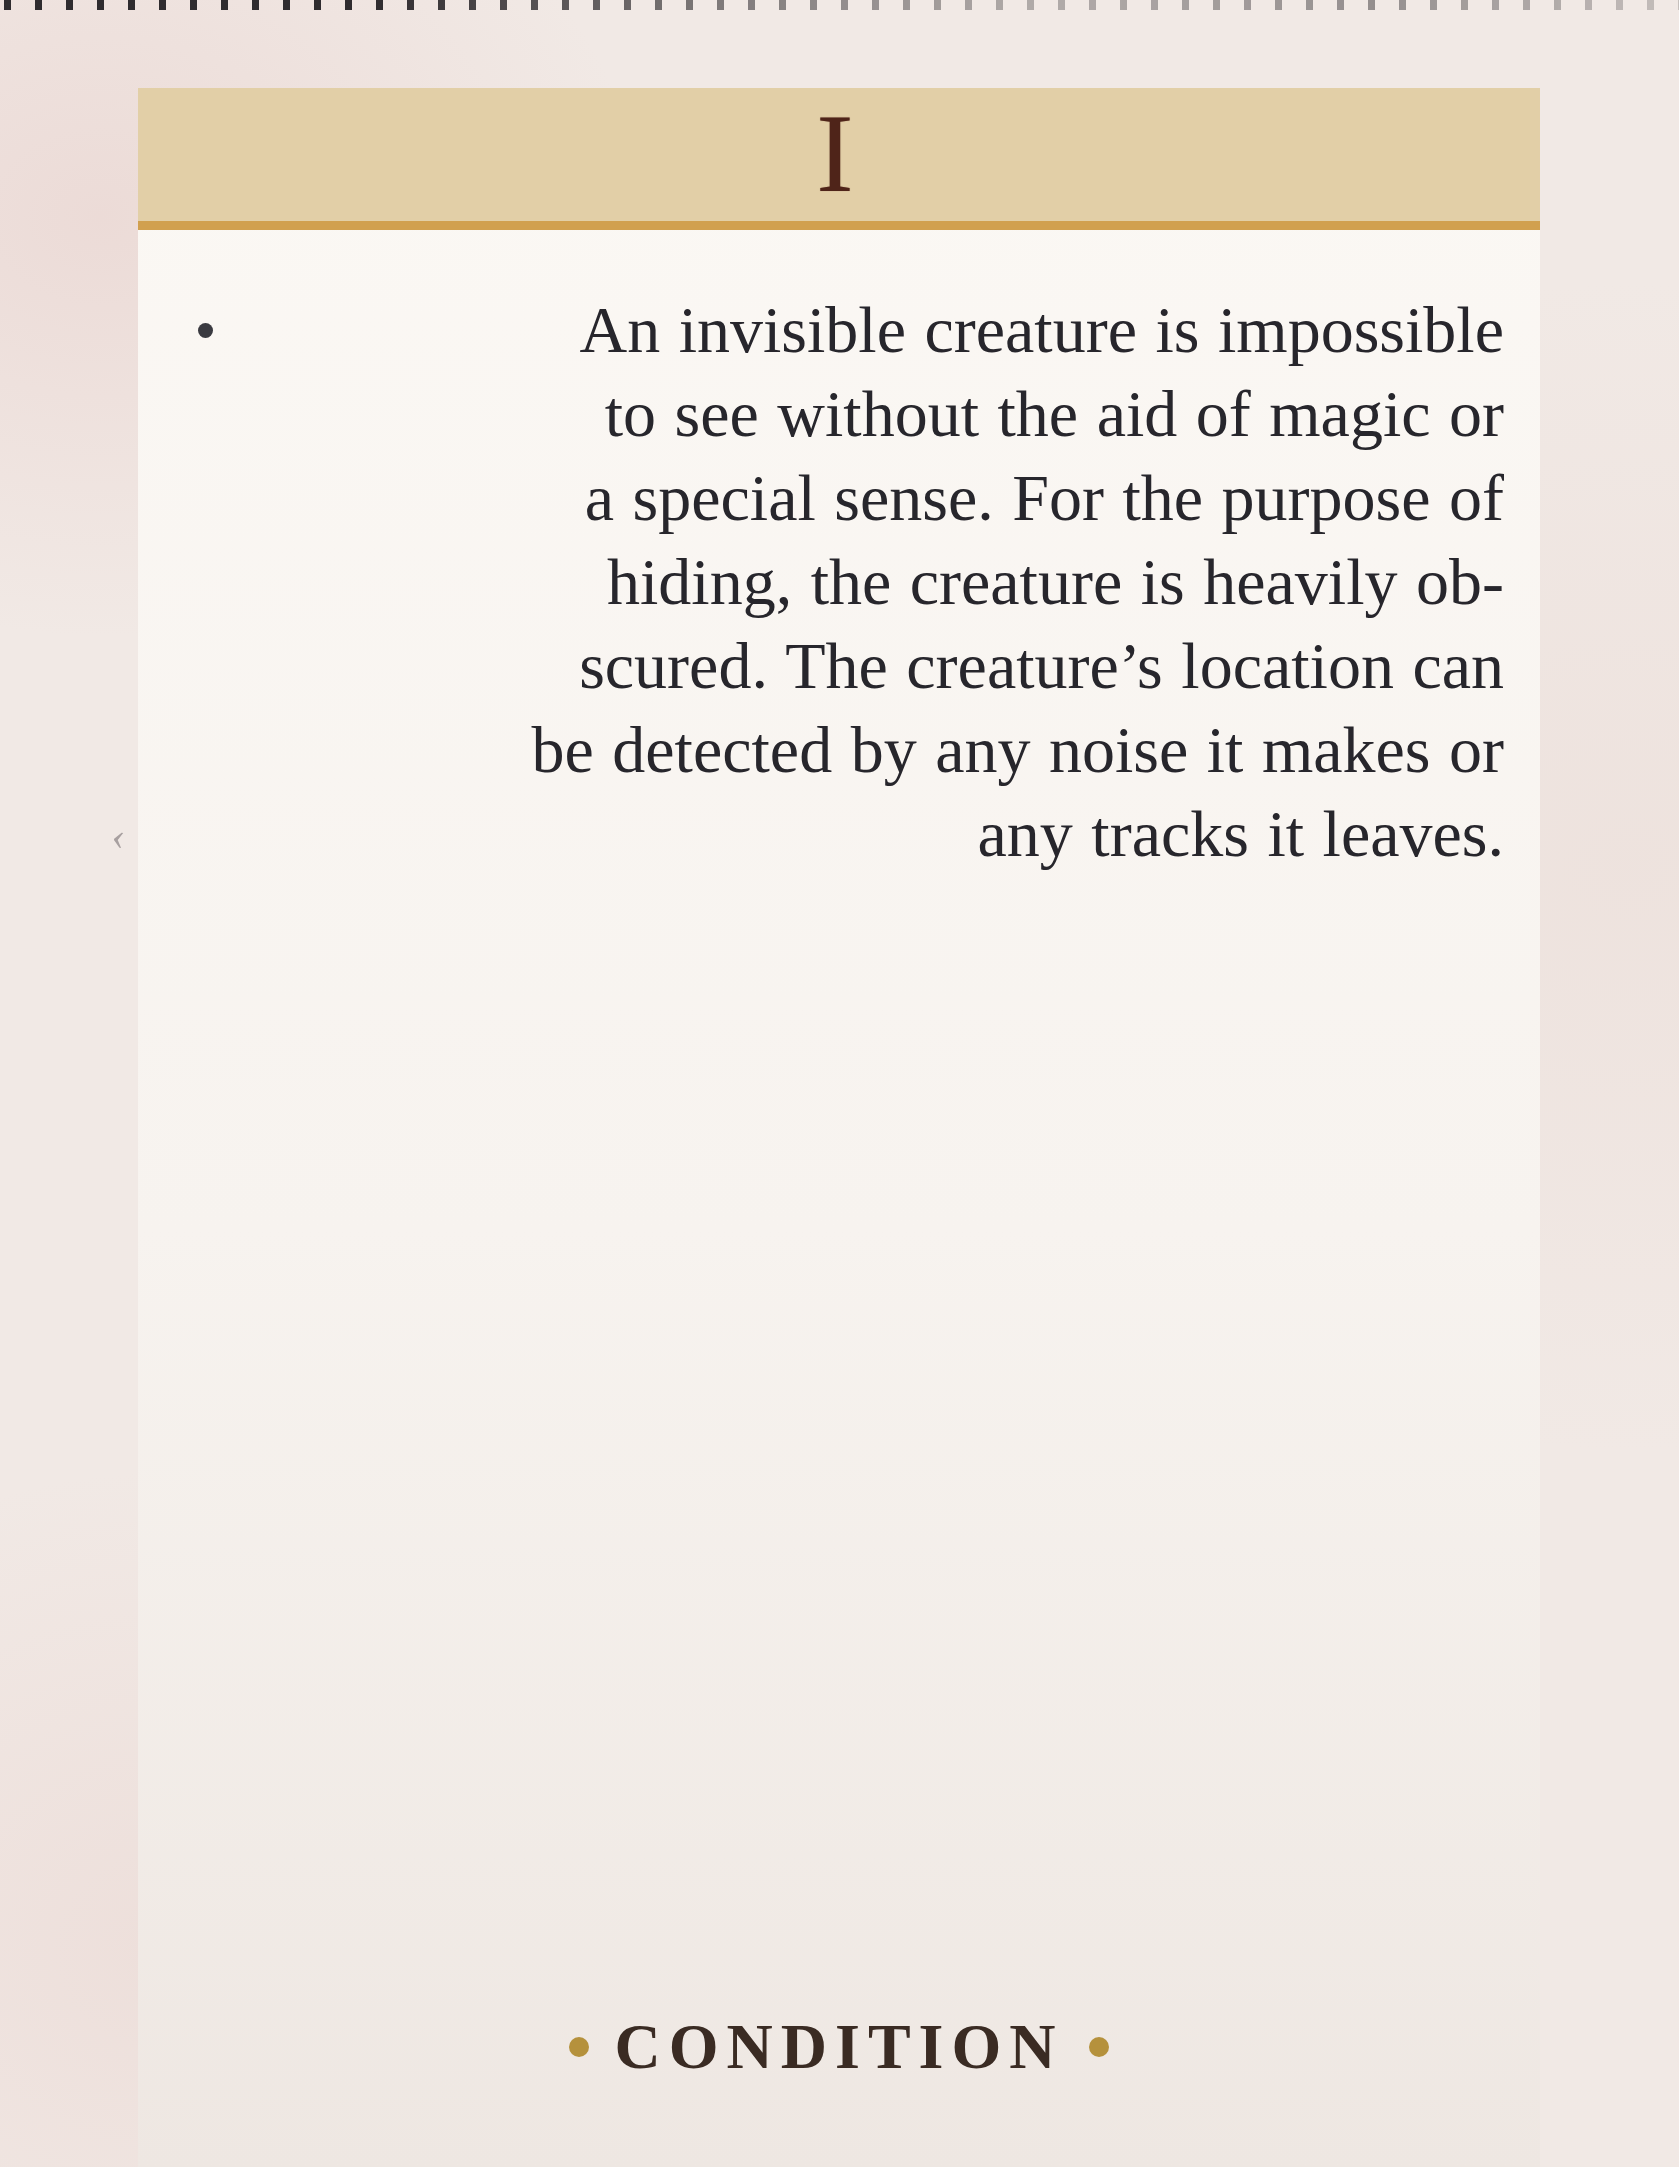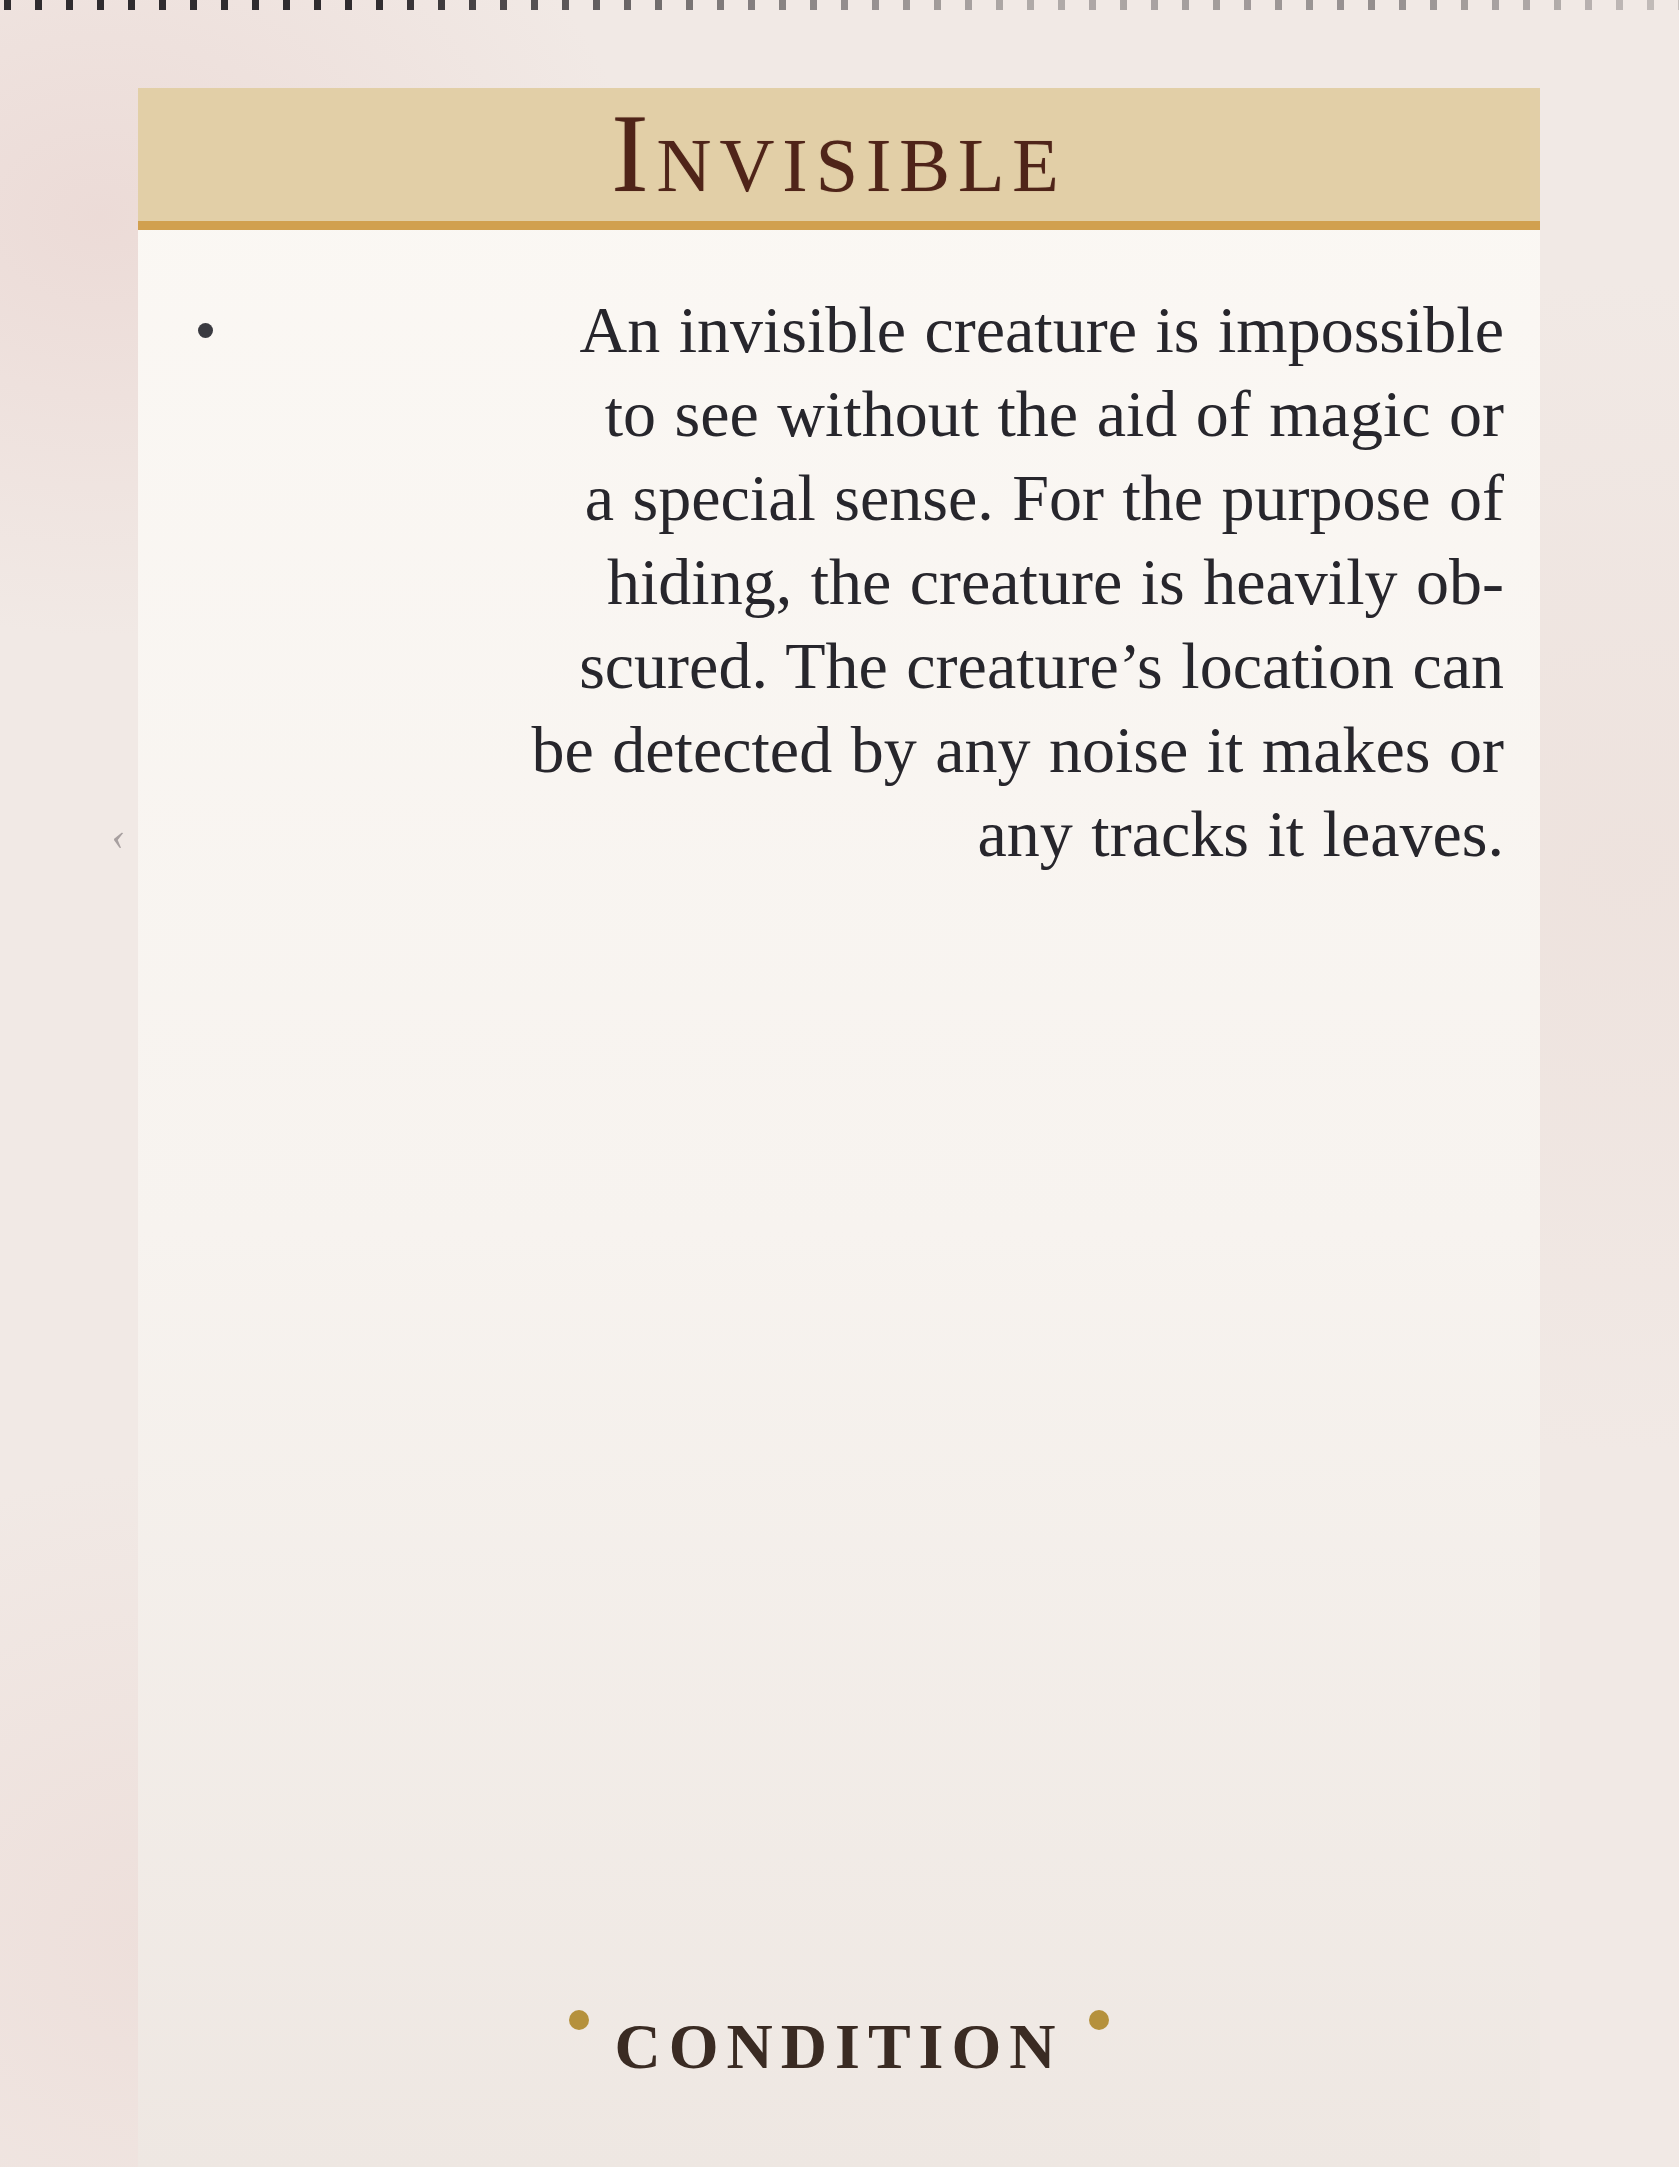--- a/index.html
+++ b/index.html
@@ -70,21 +70,21 @@
   .bullet-item + .bullet-item { margin-top: 8px; }
   .bullet-item .dot {
     position: absolute; left: -60px; top: 35px;
     width: 15px; height: 15px; border-radius: 50%;
     background: var(--bullet-dot, #3a3a40);
   }
   .bullet-text { white-space: pre-line; display: block; }
 
   .footer {
     position: absolute; left: 0; right: 0; top: 1922px;
-    display: flex; justify-content: center; gap: 26px;
+    display: flex; justify-content: center; align-items: center; gap: 26px;
   }
   .footer-label {
     font-size: 64px; font-weight: bold; letter-spacing: 8px;
     color: var(--footer-text, #3a2b23);
   }
   .gold-dot {
     width: 20px; height: 20px; border-radius: 50%;
     background: var(--footer-dot, #b5913c);
   }
 </style>
@@ -94,21 +94,20 @@
 <div class="page">
 
   <div class="top-dashes"></div>
 
   <div class="stray-mark">‹</div>
 
   <div class="card">
 
     <div class="title-bar">
       <span class="title-initial">I</span>
-        <span class="title-rest">NVISIBLE</span>
     </div>
 
     <div class="body">
 
       <div class="bullet-item">
         <span class="dot"></span>
         <span class="bullet-text">An invisible creature is impossible
 to see without the aid of magic or
 a special sense. For the purpose of
 hiding, the creature is heavily ob-

